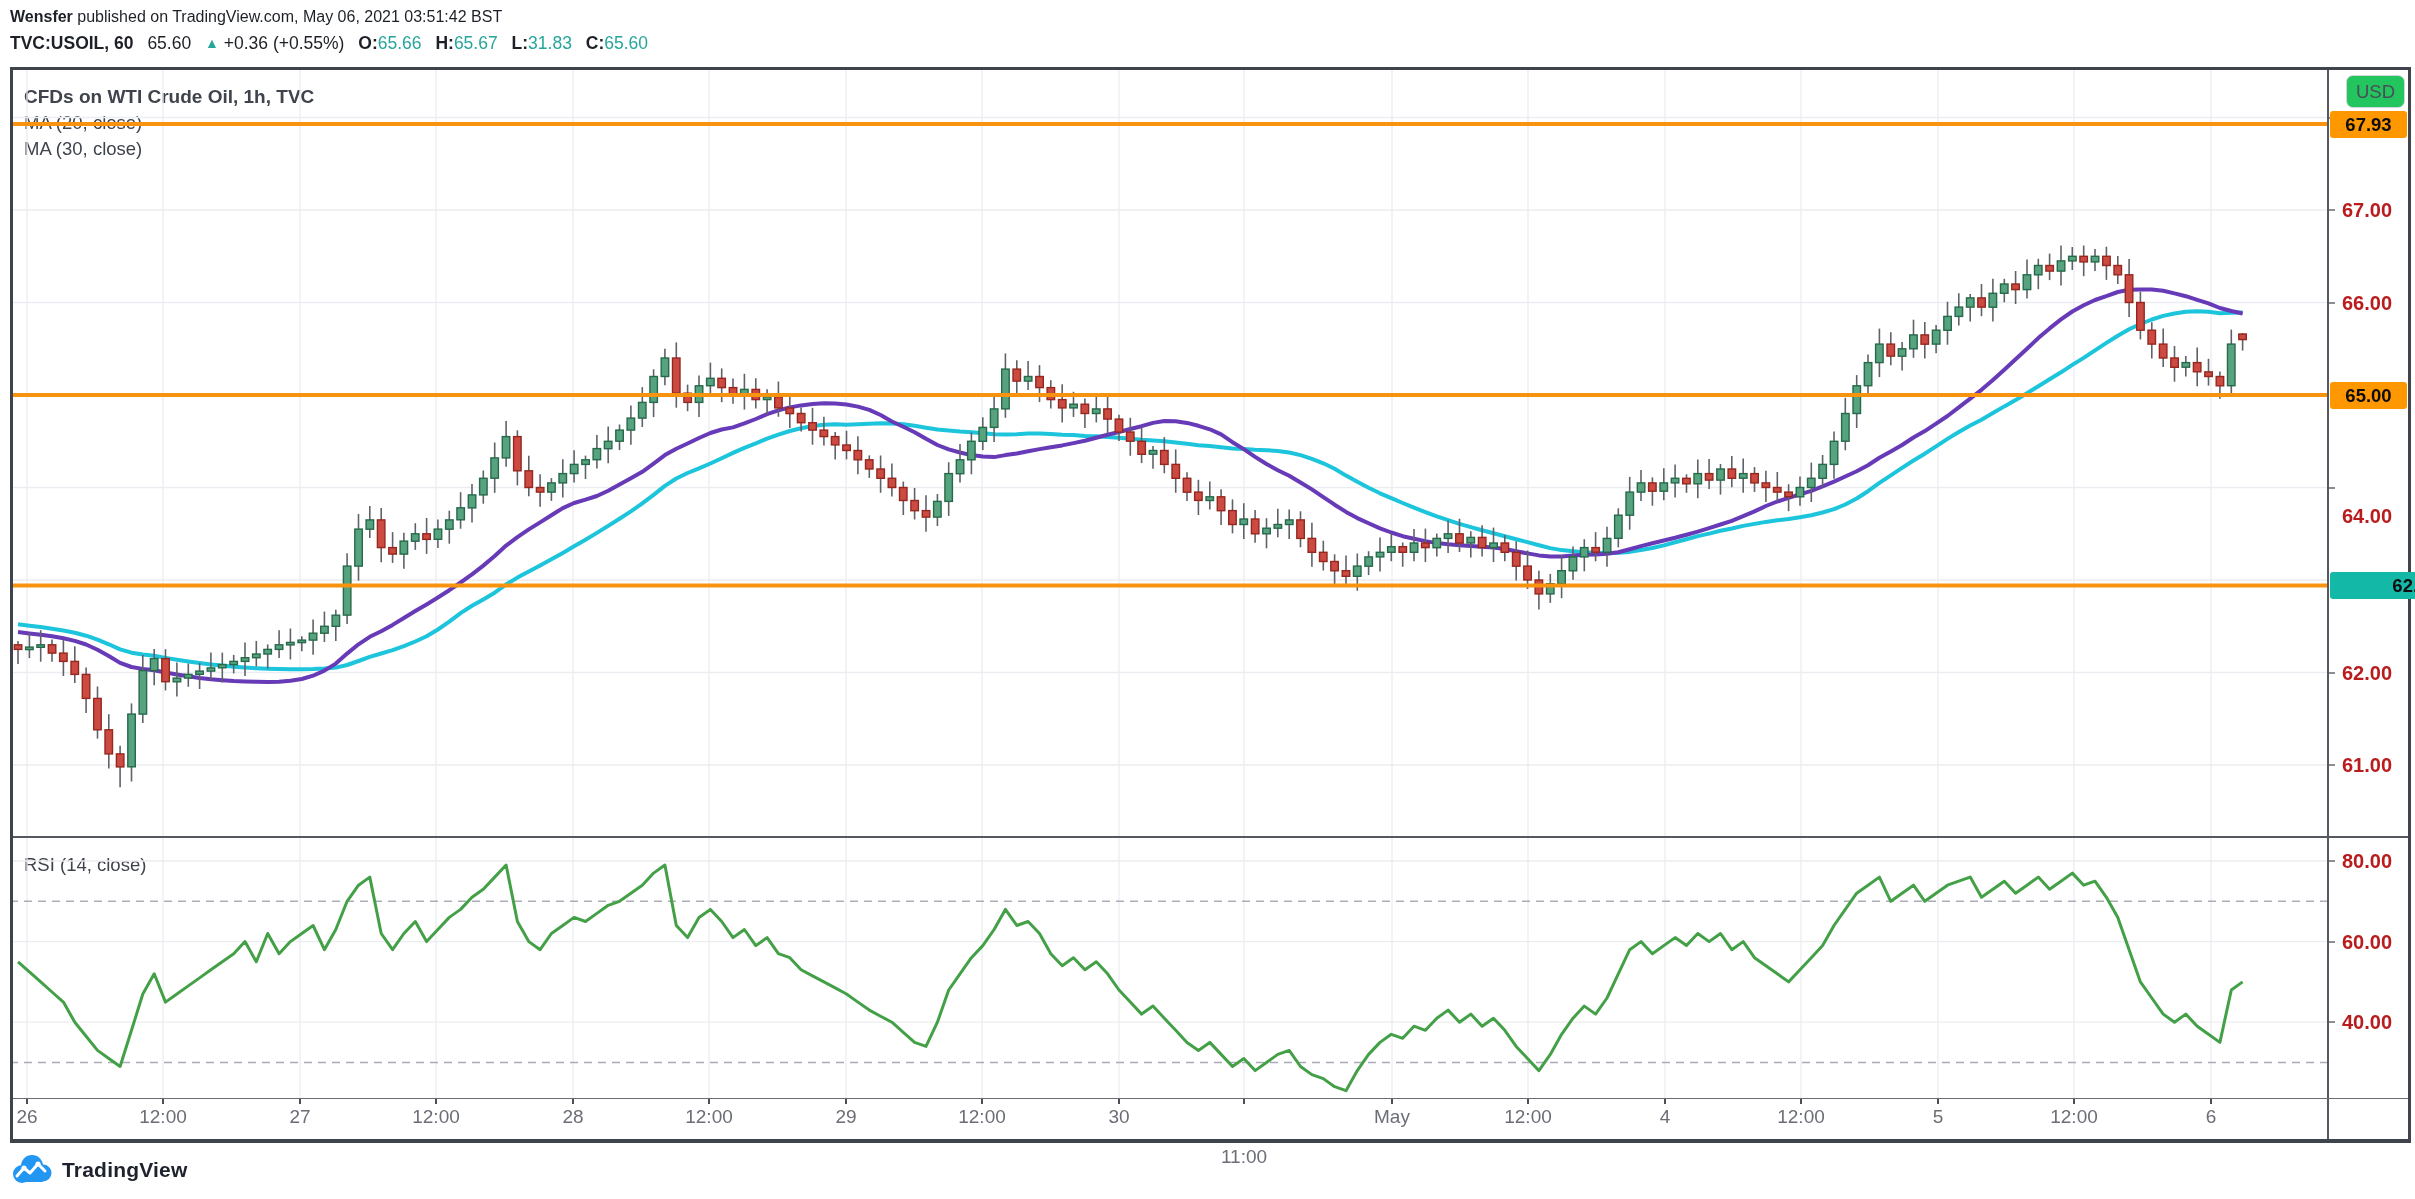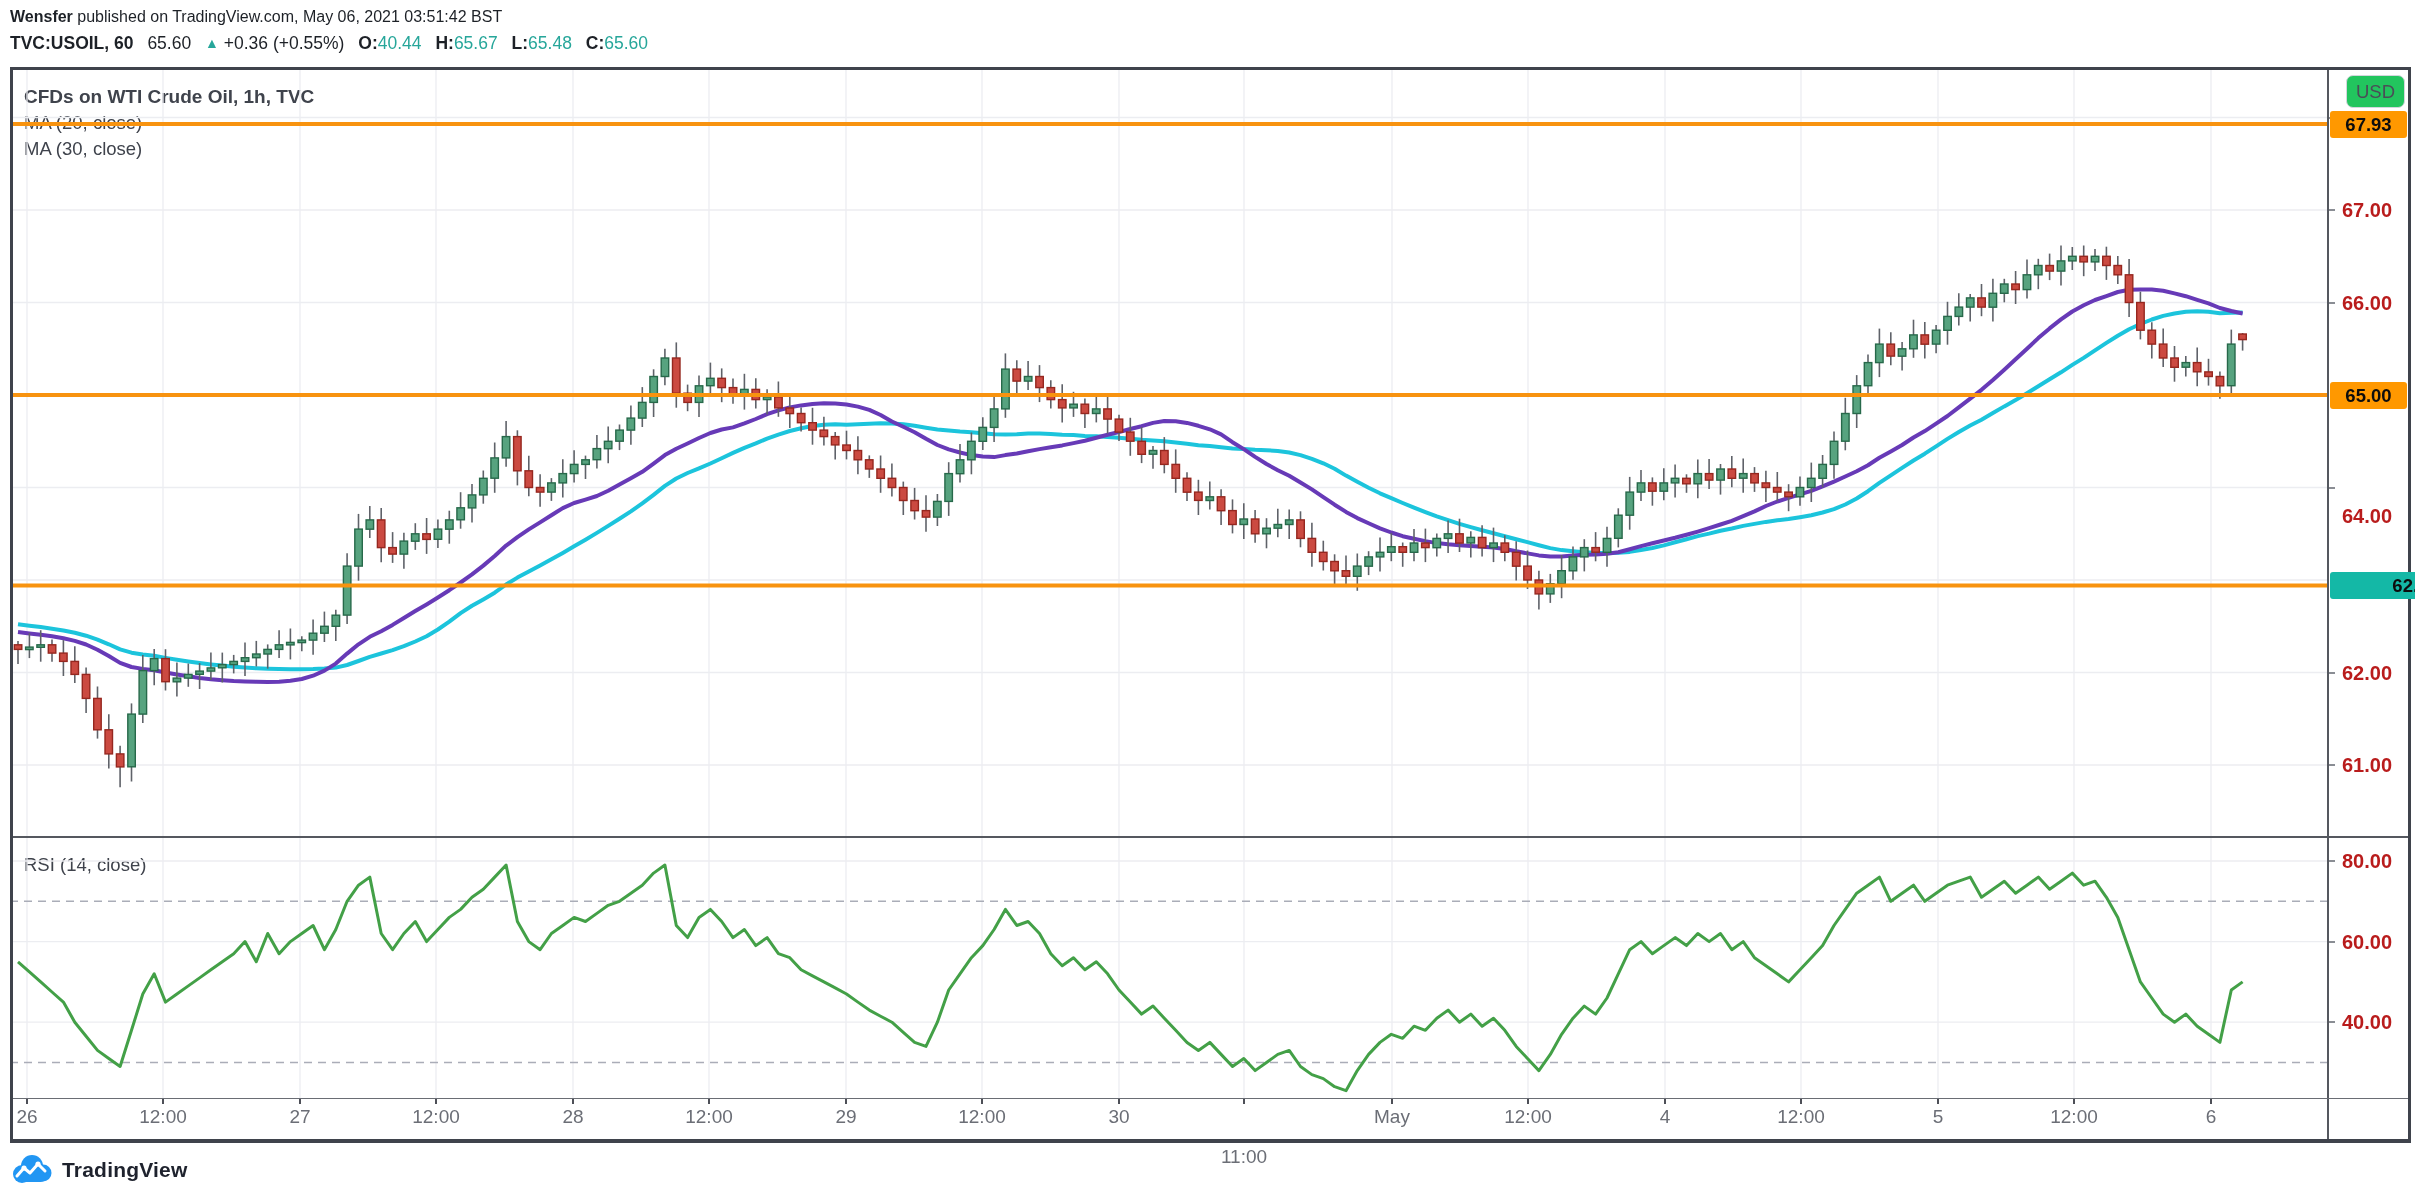--- a/index.html
+++ b/index.html
@@ -37,23 +37,23 @@
 </head>
 <body>
 
 <div class="abs hdr1"><span class="b">Wensfer</span><span> published on TradingView.com, May 06, 2021 03:51:42 BST</span></div>
 
 <div class="abs hdr2">
   <span class="b">TVC:USOIL, 60</span><span class="gap"></span>
   <span>65.60</span><span class="gap"></span>
   <span class="tri">▲</span>
   <span>+0.36 (+0.55%)</span><span class="gap"></span>
-  <span class="b">O:</span><span class="teal">40.44</span><span class="gap"></span>
+  <span class="b">O:</span><span class="teal">65.66</span><span class="gap"></span>
   <span class="b">H:</span><span class="teal">65.67</span><span class="gap"></span>
-  <span class="b">L:</span><span class="teal">65.48</span><span class="gap"></span>
+  <span class="b">L:</span><span class="teal">31.83</span><span class="gap"></span>
   <span class="b">C:</span><span class="teal">65.60</span>
 </div>
 
 <div class="abs frame" style="left:10px;top:67px;width:2400px;height:2.5px;"></div>
 <div class="abs frame" style="left:10px;top:67px;width:2.5px;height:1076px;"></div>
 <div class="abs frame" style="left:2408px;top:67px;width:2.5px;height:1076px;"></div>
 <div class="abs frame" style="left:10px;top:1139px;width:2400px;height:4px;"></div>
 <div class="abs divider" style="left:2327px;top:68px;width:2px;height:1071px;"></div>
 <div class="abs divider" style="left:10px;top:836px;width:2398px;height:2px;"></div>
 <div class="abs" style="left:10px;top:1097.5px;width:2398px;height:1.5px;background:#6a6d74;z-index:4;"></div>

